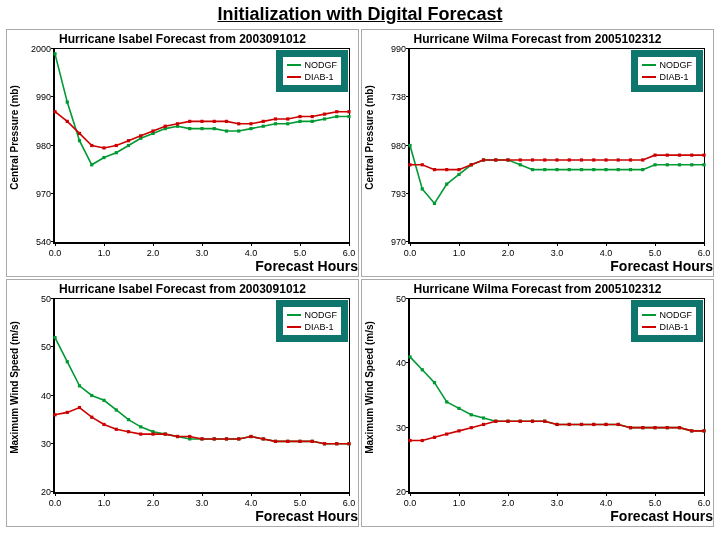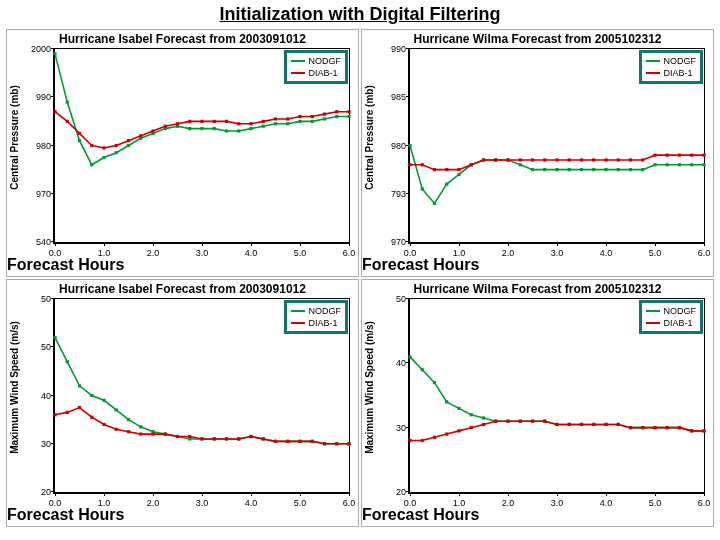--- a/index.html
+++ b/index.html
@@ -65,22 +65,22 @@
   .ylabel-wrap span {
     transform: rotate(-90deg);
     font-size: 10px;
     font-weight: bold;
     white-space: nowrap;
   }
   .xlabel {
     position: absolute;
     bottom: 2px;
     left: 0; right: 0;
-    text-align: left;
-    font-size: 16px;
+    text-align: right;
+    font-size: 14px;
     font-weight: bold;
   }
   .xtick {
     position: absolute;
     bottom: -16px;
     font-size: 9px;
     transform: translateX(-50%);
   }
   .ytick {
     position: absolute;
@@ -101,21 +101,21 @@
     position: absolute;
     left: -4px;
     height: 1px;
     width: 4px;
     background: #000;
   }
   .legend {
     position: absolute;
     top: 20px;
     right: 10px;
-    border: 3px solid #0f766e;
+    border: 7px solid #0f766e;
     background: #fff;
     font-size: 9px;
     padding: 2px 4px;
   }
   .legend-row {
     display: flex;
     align-items: center;
     gap: 4px;
     line-height: 12px;
   }
@@ -127,21 +127,21 @@
   svg.lines {
     position: absolute;
     left: 0; top: 0;
     width: 100%; height: 100%;
     overflow: visible;
   }
 </style>
 </head>
 <body>
 
-<div class="page-title">Initialization with Digital Filtering</div>
+<div class="page-title">Initialization with Digital Forecast</div>
 
 <div class="grid">
   <div class="panel">
     <div class="chart-title">Hurricane Isabel Forecast from 2003091012</div>
     <div class="ylabel-wrap">
         <span>Central Pressure (mb)</span>
       </div>
     <div class="plot">
         <div class="tickmark-x" style="left: 0px;"></div>
         <div class="xtick" style="left: 0px;">0.0</div>
@@ -254,21 +254,21 @@
         <div class="xtick" style="left: 245px;">5.0</div>
         <div class="tickmark-x" style="left: 294px;"></div>
         <div class="xtick" style="left: 294px;">6.0</div>
         <div class="tickmark-y" style="bottom: 0px;"></div>
         <div class="ytick" style="bottom: 0px;">970</div>
         <div class="tickmark-y" style="bottom: 48.25px;"></div>
         <div class="ytick" style="bottom: 48.25px;">793</div>
         <div class="tickmark-y" style="bottom: 96.5px;"></div>
         <div class="ytick" style="bottom: 96.5px;">980</div>
         <div class="tickmark-y" style="bottom: 144.75px;"></div>
-        <div class="ytick" style="bottom: 144.75px;">985</div>
+        <div class="ytick" style="bottom: 144.75px;">738</div>
         <div class="tickmark-y" style="bottom: 193px;"></div>
         <div class="ytick" style="bottom: 193px;">990</div>
         <svg class="lines" viewBox="0 0 294 193">
           <path d="M0 96.5 L12.25 139.925 L24.5 154.4 L36.75 135.1 L49 125.45 L61.25 115.8 L73.5 110.97500000000001 L85.75 110.97500000000001 L98 110.97500000000001 L110.25 115.8 L122.5 120.625 L134.75 120.625 L147 120.625 L159.25 120.625 L171.5 120.625 L183.75 120.625 L196 120.625 L208.25 120.625 L220.5 120.625 L232.75 120.625 L245 115.8 L257.25 115.8 L269.5 115.8 L281.75 115.8 L294 115.8 " fill="none" stroke="#009933" stroke-width="1.6"></path>
           <rect x="-1.6" y="94.9" width="3.2" height="3.2" fill="#009933"></rect>
           <rect x="10.65" y="138.32500000000002" width="3.2" height="3.2" fill="#009933"></rect>
           <rect x="22.9" y="152.8" width="3.2" height="3.2" fill="#009933"></rect>
           <rect x="35.15" y="133.5" width="3.2" height="3.2" fill="#009933"></rect>
           <rect x="47.4" y="123.85000000000001" width="3.2" height="3.2" fill="#009933"></rect>
           <rect x="59.65" y="114.2" width="3.2" height="3.2" fill="#009933"></rect>

